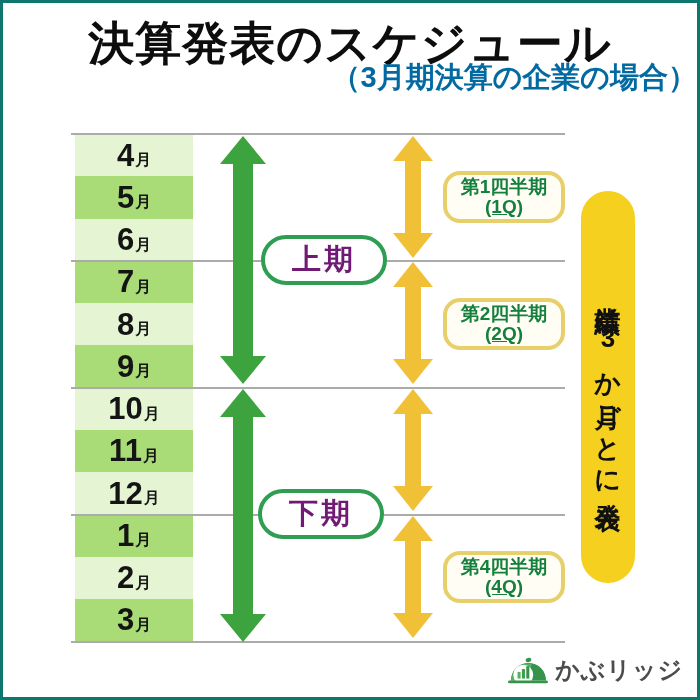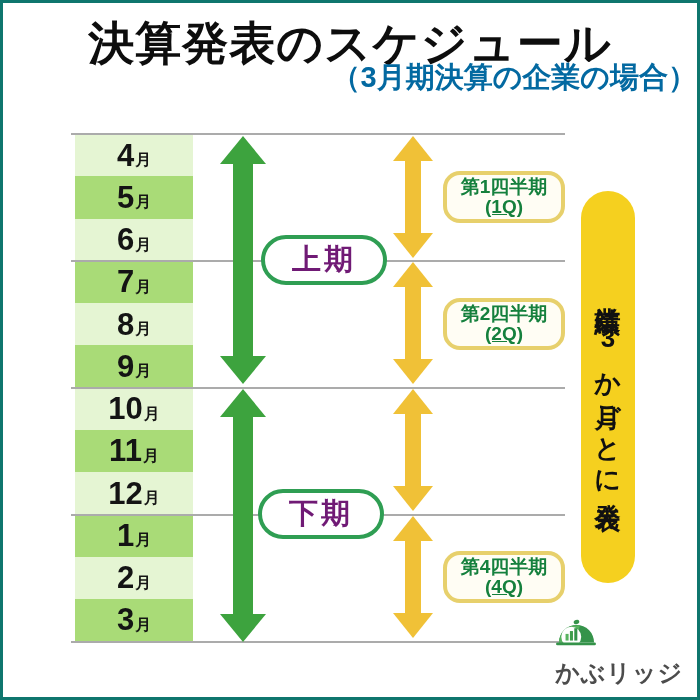--- a/index.html
+++ b/index.html
@@ -55,21 +55,21 @@
     position:absolute;left:578px;top:188px;width:54px;height:392px;
     background:#f5d01f;border-radius:27px;z-index:4;
     display:flex;align-items:center;justify-content:center;
   }
   .banner span{
     writing-mode:vertical-rl;text-orientation:upright;
     font-size:26px;font-weight:800;color:#111;letter-spacing:2px;line-height:1;
   }
   
   .logo{
-    position:absolute;right:14px;bottom:8px;display:flex;gap:6px;z-index:5;flex-direction:column;
+    position:absolute;right:14px;bottom:8px;display:flex;align-items:center;gap:6px;z-index:5;
   }
   .logo-text{font-size:24px;font-weight:700;color:#4c4c4c;letter-spacing:1px;}
 </style>
 </head>
 <body>
 
 <div class="frame">
 
   <h1 class="title">決算発表のスケジュール</h1>
   <div class="subtitle">（3月期決算の企業の場合）</div>

